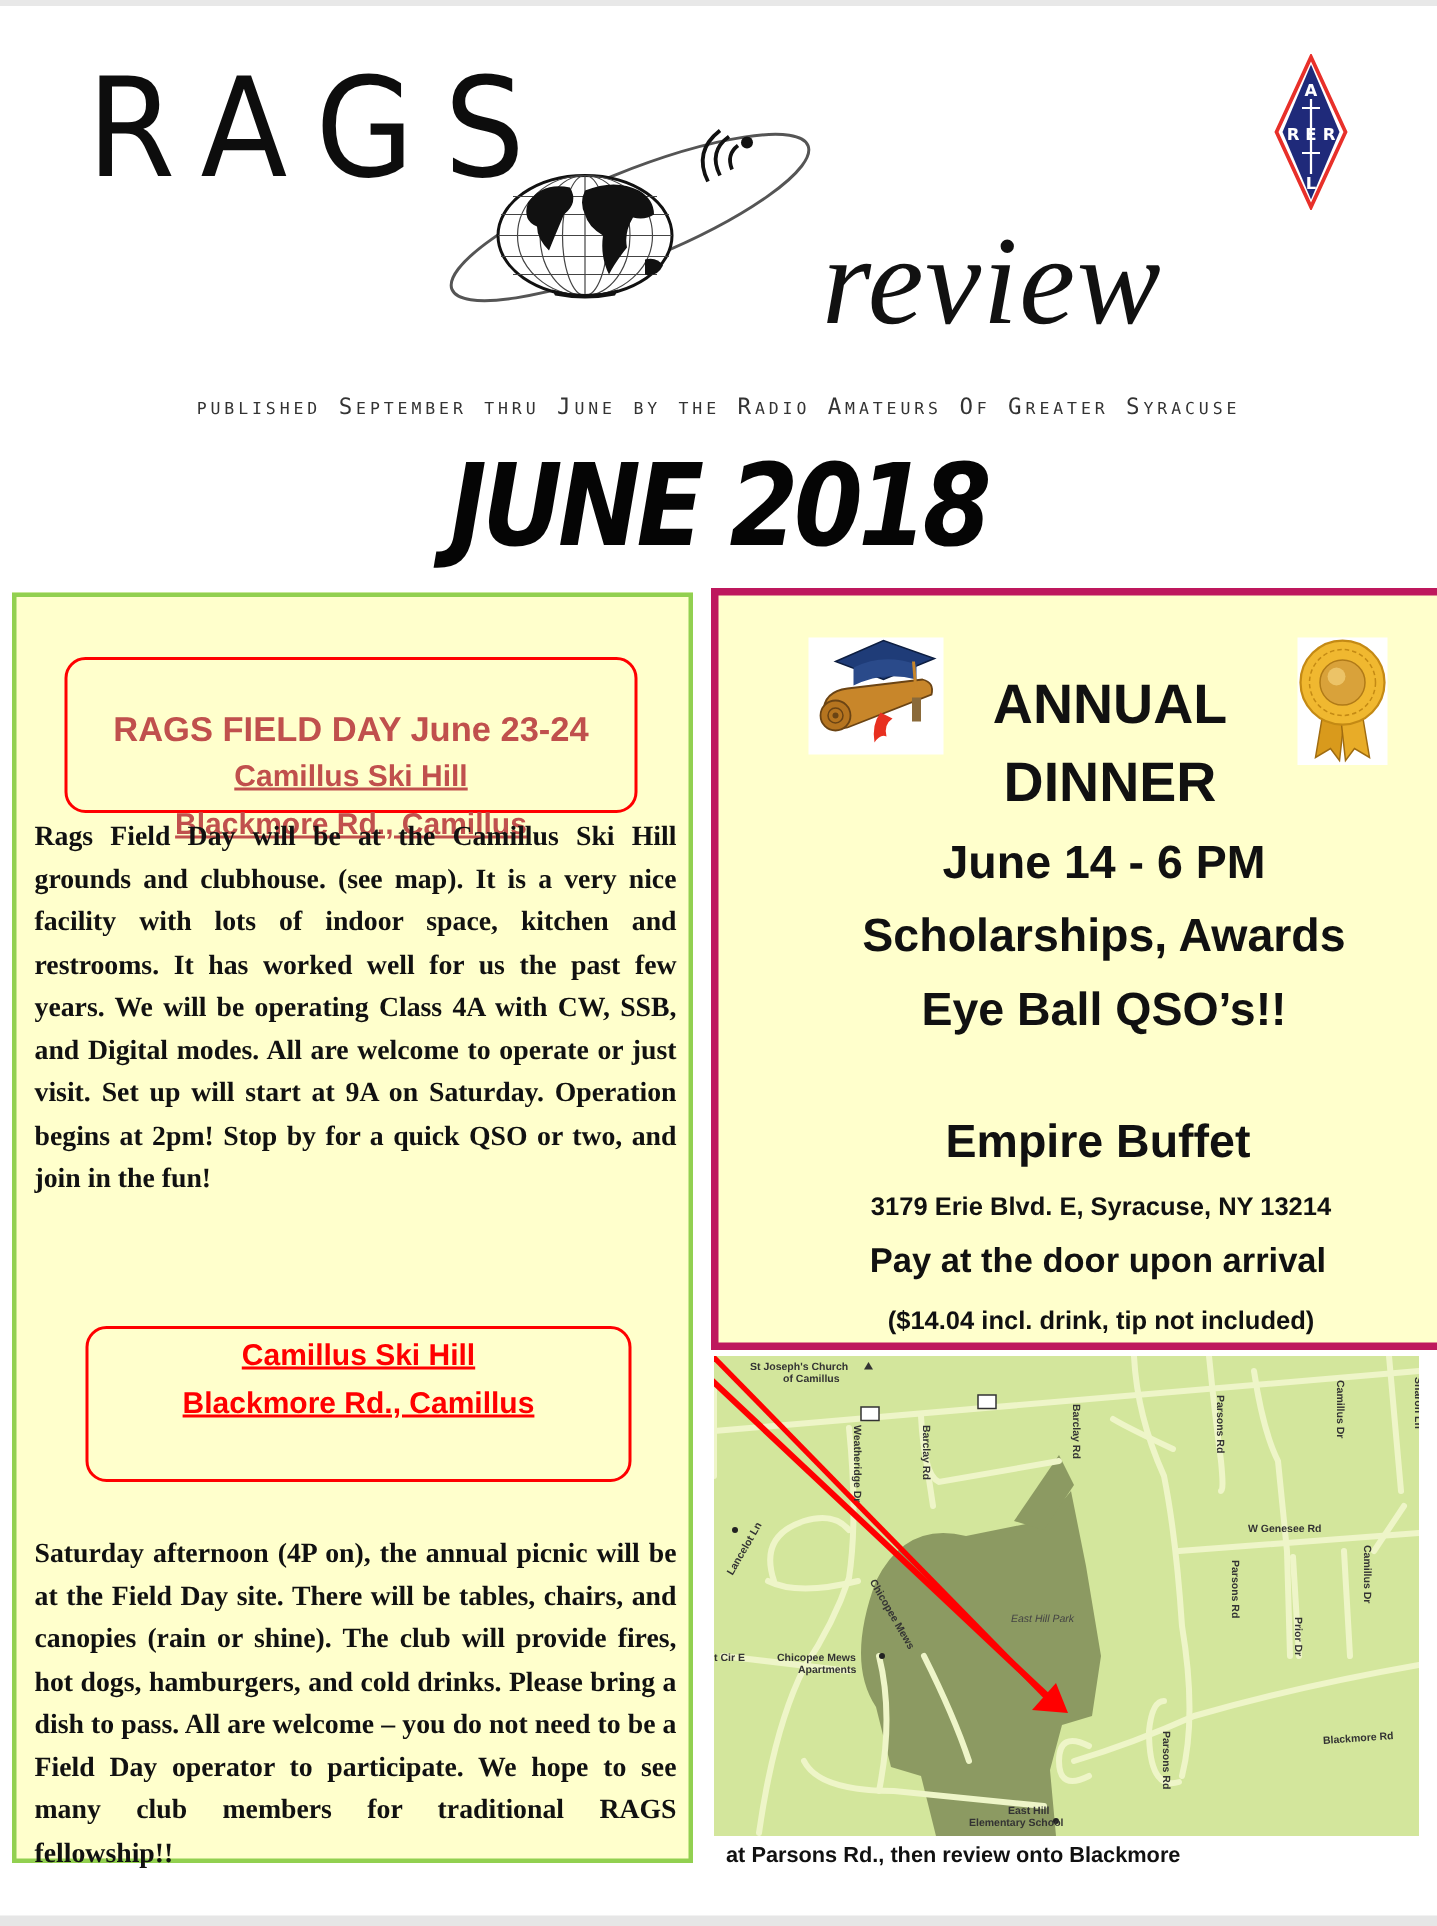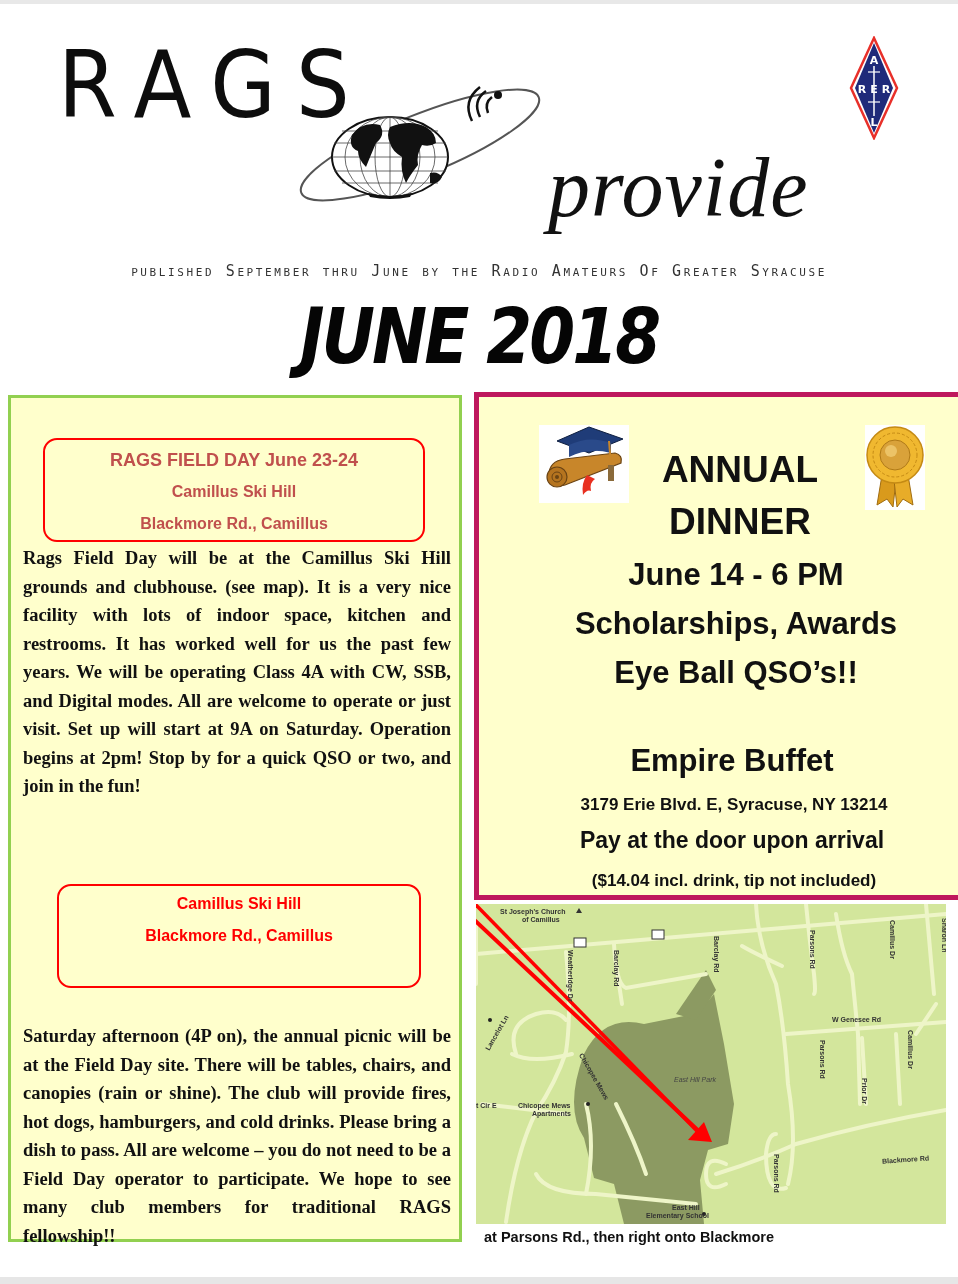--- a/index.html
+++ b/index.html
@@ -17,22 +17,22 @@
 
   .tagline { position: absolute; left: 0; top: 262px; width: 958px; text-align: center; font-family: "DejaVu Sans Mono", monospace; font-size: 15px; letter-spacing: 2.6px; color: #333; font-variant: small-caps; white-space: nowrap; }
 
   .issue-title { position: absolute; left: 0; top: 300px; width: 958px; text-align: center; font-family: "DejaVu Sans", sans-serif; font-style: italic; font-weight: bold; font-size: 66px; letter-spacing: -3px; color: #050505; line-height: 1; transform: scaleY(1.15); transform-origin: center top; }
 
   
   .panel-left { position: absolute; left: 8px; top: 395px; width: 454px; height: 847px; background: #ffffcc; border: 3px solid #92d050; }
   .panel-right { position: absolute; left: 474px; top: 392px; width: 538px; height: 508px; background: #ffffcc; border: 5px solid #be185d; }
 
   .event-box { position: absolute; border: 2.5px solid #ff0000; border-radius: 14px; text-align: center; font-weight: bold; line-height: 32px; }
-  .event-box .h1 { font-size: 18px; }
-  .event-box .h2 { font-size: 16px; }
+  .event-box .h1 { font-size: 23px; margin-top: 26px; }
+  .event-box .h2 { font-size: 20px; text-decoration: underline; }
   .fd-box { left: 32px; top: 40px; width: 382px; height: 104px; color: #c0504d; padding-top: 4px; }
   .pic-box { left: 46px; top: 486px; width: 364px; height: 104px; color: #ff0000; padding-top: 2px; }
 
   .body-text { position: absolute; left: 12px; width: 428px; font-family: Liberation Serif, serif; font-weight: bold; font-size: 18.5px; line-height: 28.5px; text-align: justify; color: #111; }
   .fd-text { top: 146px; }
   .pic-text { top: 592px; margin-top: 32px; }
 
   
   .grad-icon { position: absolute; left: 60px; top: 28px; width: 90px; height: 78px; background: #ffffff; }
   .ribbon-icon { position: absolute; left: 386px; top: 28px; width: 60px; height: 85px; background: #ffffff; }
@@ -83,21 +83,21 @@
   <path d="M140 98 q8 -2 12 4 q-4 8 -12 6z" fill="#111"></path>
   <path d="M78 118 q22 6 44 0 l-2 4 q-20 4 -40 0z" fill="#111"></path>
   <g fill="none" stroke="#111" stroke-width="2.5">
     <path d="M202 22 q-8 6 -4 16"></path>
     <path d="M196 16 q-14 10 -6 26"></path>
     <path d="M190 12 q-18 14 -8 34"></path>
   </g>
   <circle cx="208" cy="20" r="4" fill="#111"></circle>
 </svg>
 
-<div class="review-title">provide</div>
+<div class="review-title">review</div>
 
 <svg class="arrl-logo" viewBox="0 0 50 104">
   <polygon points="25,2 48,52 25,102 2,52" fill="#ffffff" stroke="#e8302a" stroke-width="2.5"></polygon>
   <polygon points="25,7 44,52 25,97 6,52" fill="#1f2a7a"></polygon>
   <line x1="25" y1="30" x2="25" y2="80" stroke="#fff" stroke-width="1.5"></line>
   <line x1="19" y1="36" x2="31" y2="36" stroke="#fff" stroke-width="1.2"></line>
   <line x1="19" y1="66" x2="31" y2="66" stroke="#fff" stroke-width="1.2"></line>
   <text x="25" y="28" font-size="11" fill="#fff" text-anchor="middle" font-family="DejaVu Sans, sans-serif" font-weight="bold">A</text>
   <text x="13" y="57" font-size="11" fill="#fff" text-anchor="middle" font-family="DejaVu Sans, sans-serif" font-weight="bold">R</text>
   <text x="25" y="57" font-size="11" fill="#fff" text-anchor="middle" font-family="DejaVu Sans, sans-serif" font-weight="bold">E</text>
@@ -220,16 +220,16 @@
   <div class="map-label" style="left:56px; top:206px;">Apartments</div>
   <div class="map-label" style="left:0px; top:198px;">t Cir E</div>
   <div class="map-label it" style="left:198px; top:172px;">East Hill Park</div>
   <div class="map-label" style="left:196px; top:300px;">East Hill</div>
   <div class="map-label" style="left:170px; top:308px;">Elementary School</div>
   <div class="map-label v" style="left:392px; top:174px;">Prior Dr</div>
   <div class="map-label" style="left:406px; top:252px; transform:rotate(-4deg);">Blackmore Rd</div>
 </div>
 
 <div class="directions">
-  <div class="l2">at Parsons Rd., then right onto Blackmore</div>
+  <div class="l2">at Parsons Rd., then review onto Blackmore</div>
 </div>
 
 <div class="bottomstrip"></div>
 
 </body></html>

